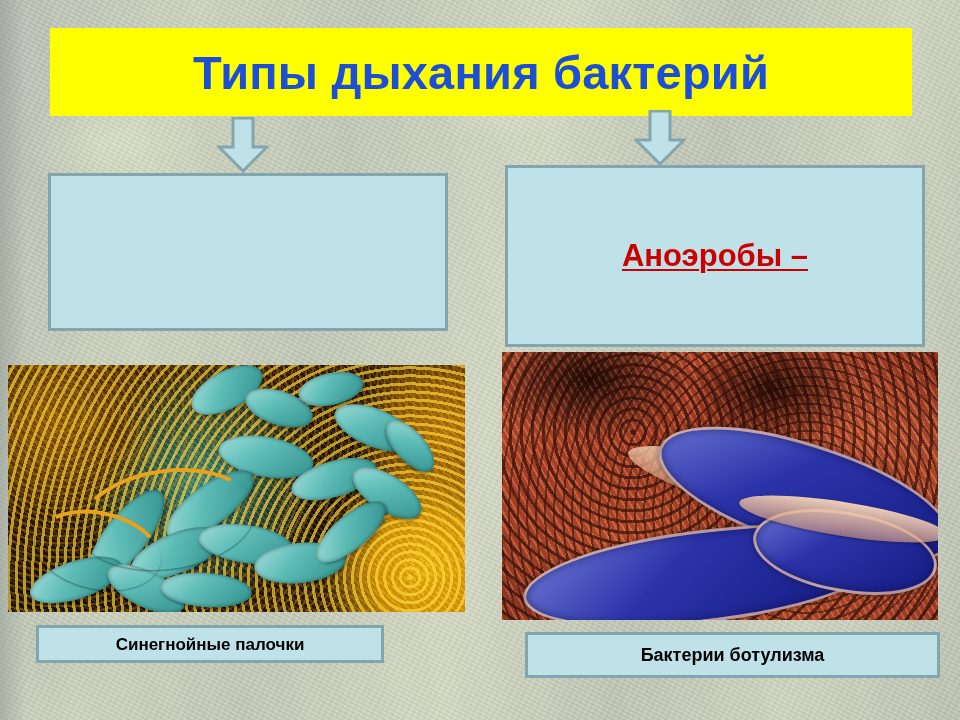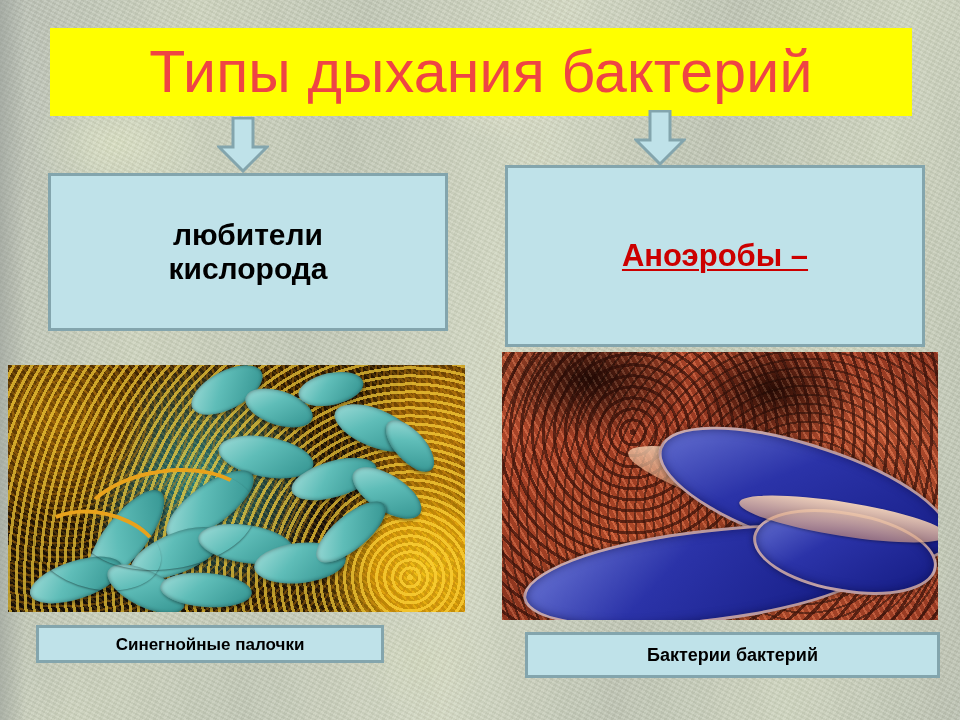--- a/index.html
+++ b/index.html
@@ -52,23 +52,23 @@
   .title-bar {
     position: absolute;
     left: 50px; top: 28px;
     width: 862px; height: 88px;
     background: #ffff00;
     display: flex;
     align-items: center;
     justify-content: center;
   }
   .title-text {
-    color: #ef4444;
-    font-size: 59px;
-    font-weight: normal;
+    color: #1d4ed8;
+    font-size: 47px;
+    font-weight: bold;
     line-height: 1;
     letter-spacing: .2px;
     white-space: nowrap;
   }
 
   
   .arrow {
     position: absolute;
     width: 52px;
     height: 56px;
@@ -228,22 +228,20 @@
   </div>
   <div class="arrow arrow-right">
     <span>
       <svg viewBox="0 0 52 56" xmlns="http://www.w3.org/2000/svg">
         <polygon points="16,1 36,1 36,30 50,30 26,54 2,30 16,30" fill="#bfe2e9" stroke="#83a5ad" stroke-width="3" stroke-linejoin="miter"></polygon>
       </svg>
     </span>
   </div>
 
   <div class="concept-box box-left">
-    <div class="concept-desc">любители
-кислорода</div>
   </div>
 
   <div class="concept-box box-right">
     <div class="concept-term">Аноэробы –</div>
   </div>
 
   <div class="photo photo-left">
     <div class="mg-aerobe">
       <div class="speck"></div>
       <div class="rod" style="left:180px;top:6px;width:78px;height:38px;transform:rotate(-28deg);"></div>
@@ -277,15 +275,15 @@
       <div class="bacillus" style="left:20px;top:178px;width:360px;height:86px;transform:rotate(-7deg);"></div>
       <div class="bacillus" style="left:250px;top:160px;width:180px;height:74px;transform:rotate(10deg);"></div>
       <div class="membrane" style="left:236px;top:150px;width:210px;height:34px;transform:rotate(9deg);"></div>
     </div>
   </div>
 
   <div class="caption-box caption-left">
     <div class="caption-text">Синегнойные палочки</div>
   </div>
   <div class="caption-box caption-right">
-    <div class="caption-text">Бактерии бактерий</div>
+    <div class="caption-text">Бактерии ботулизма</div>
   </div>
 </div>
 
 </body></html>

